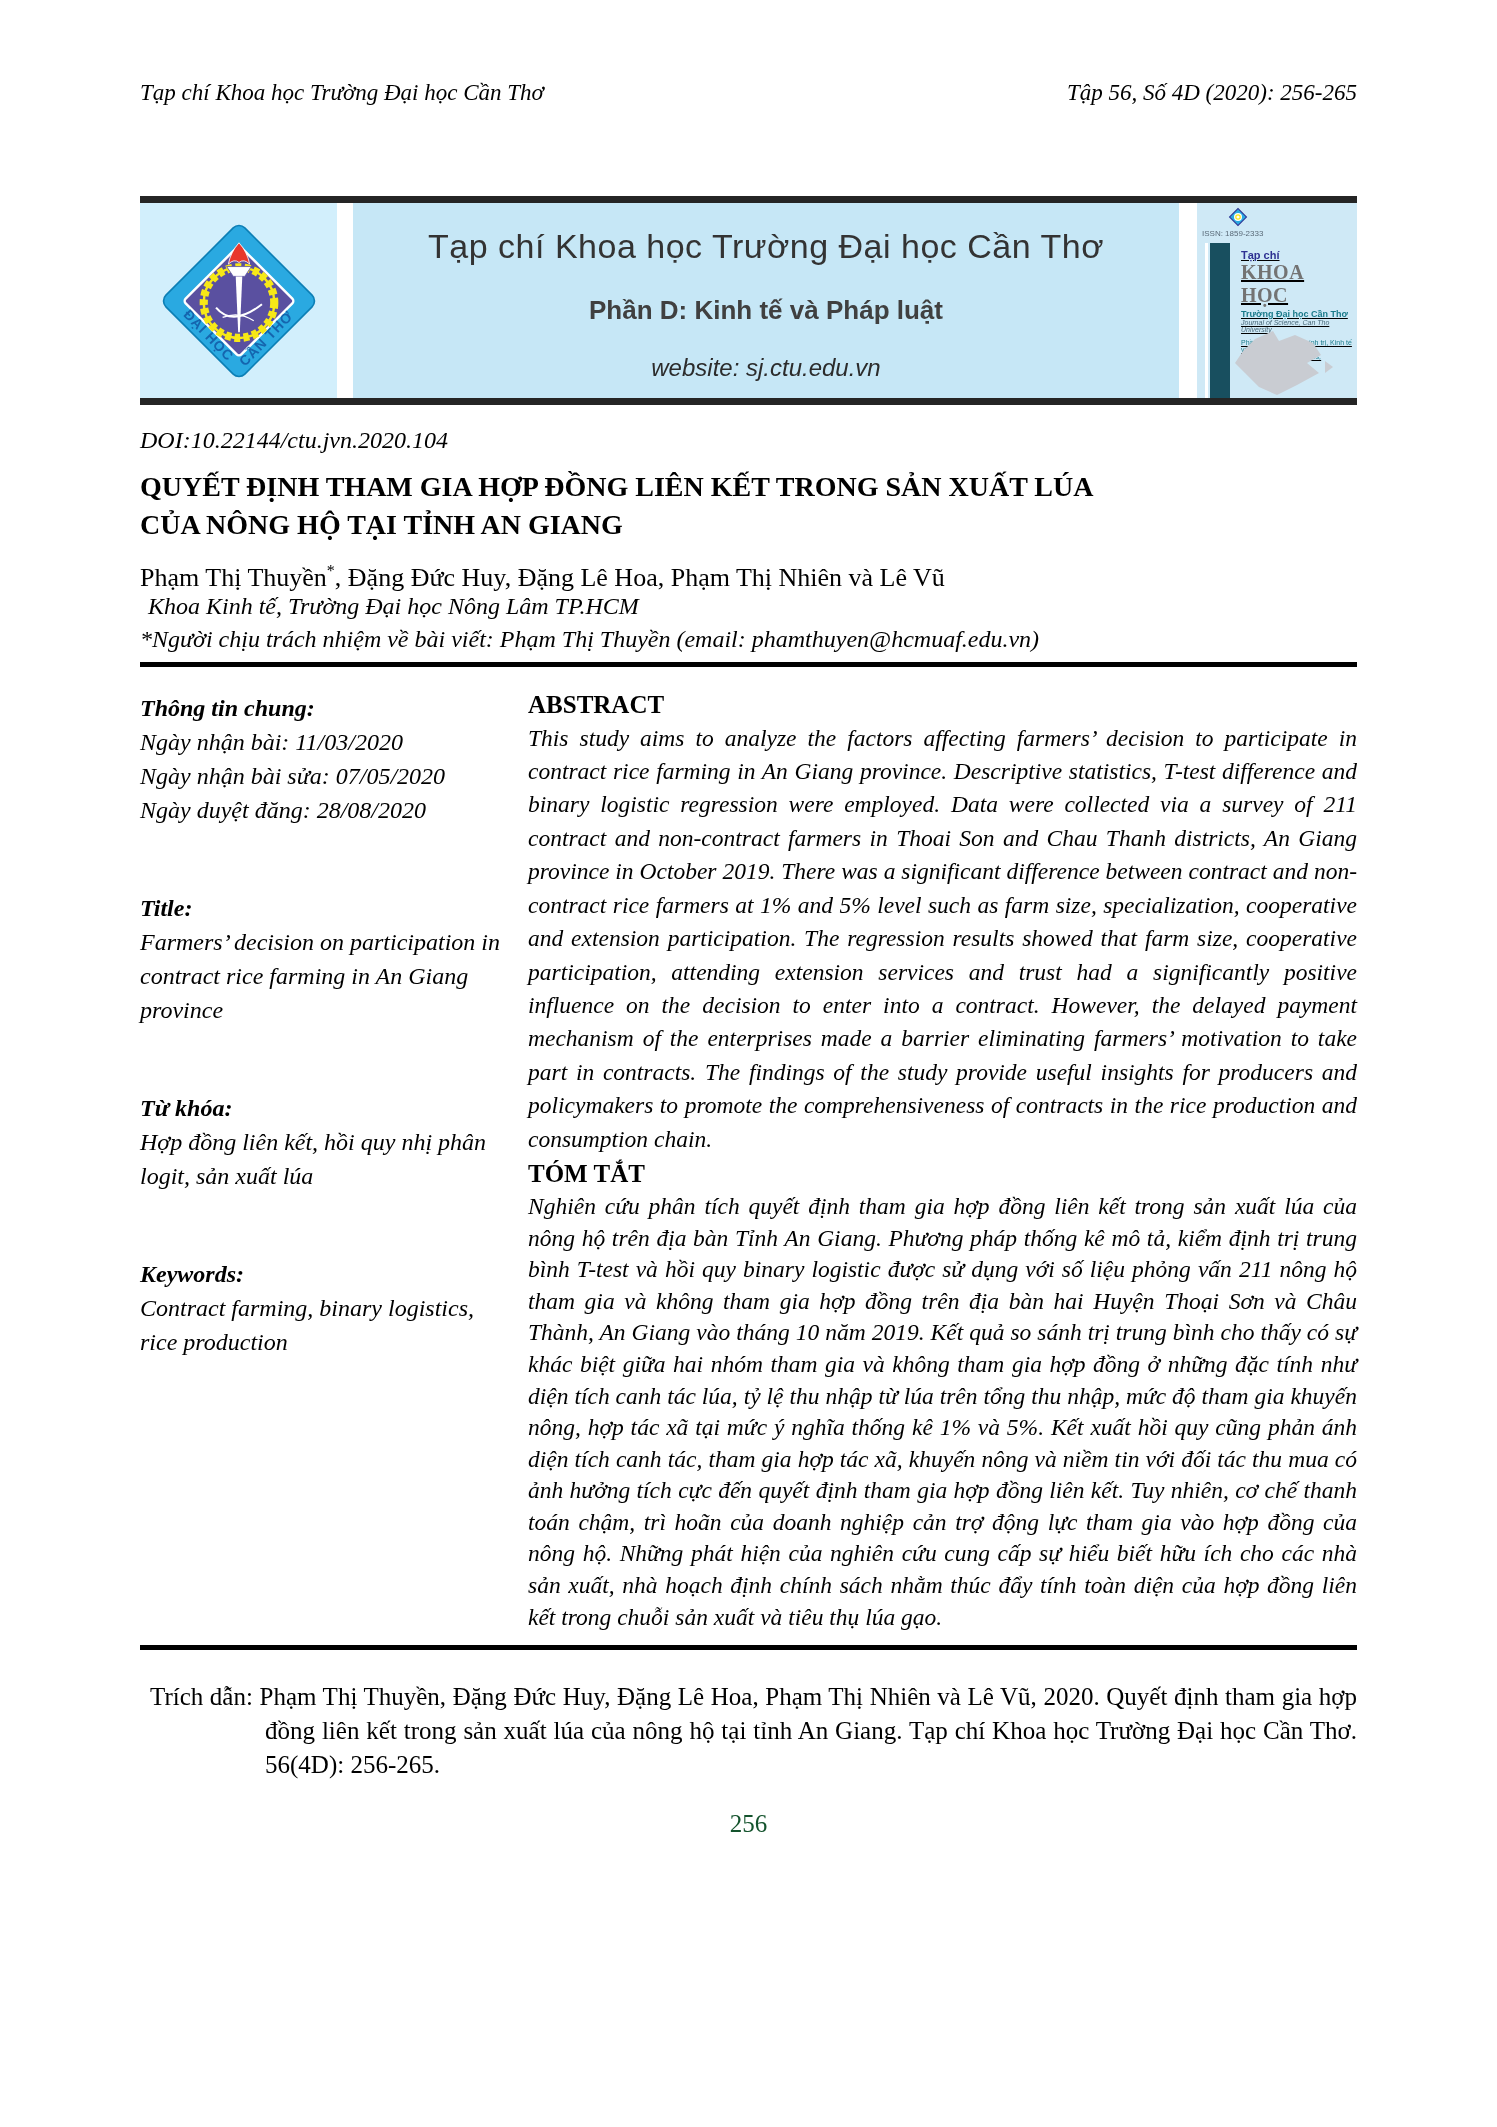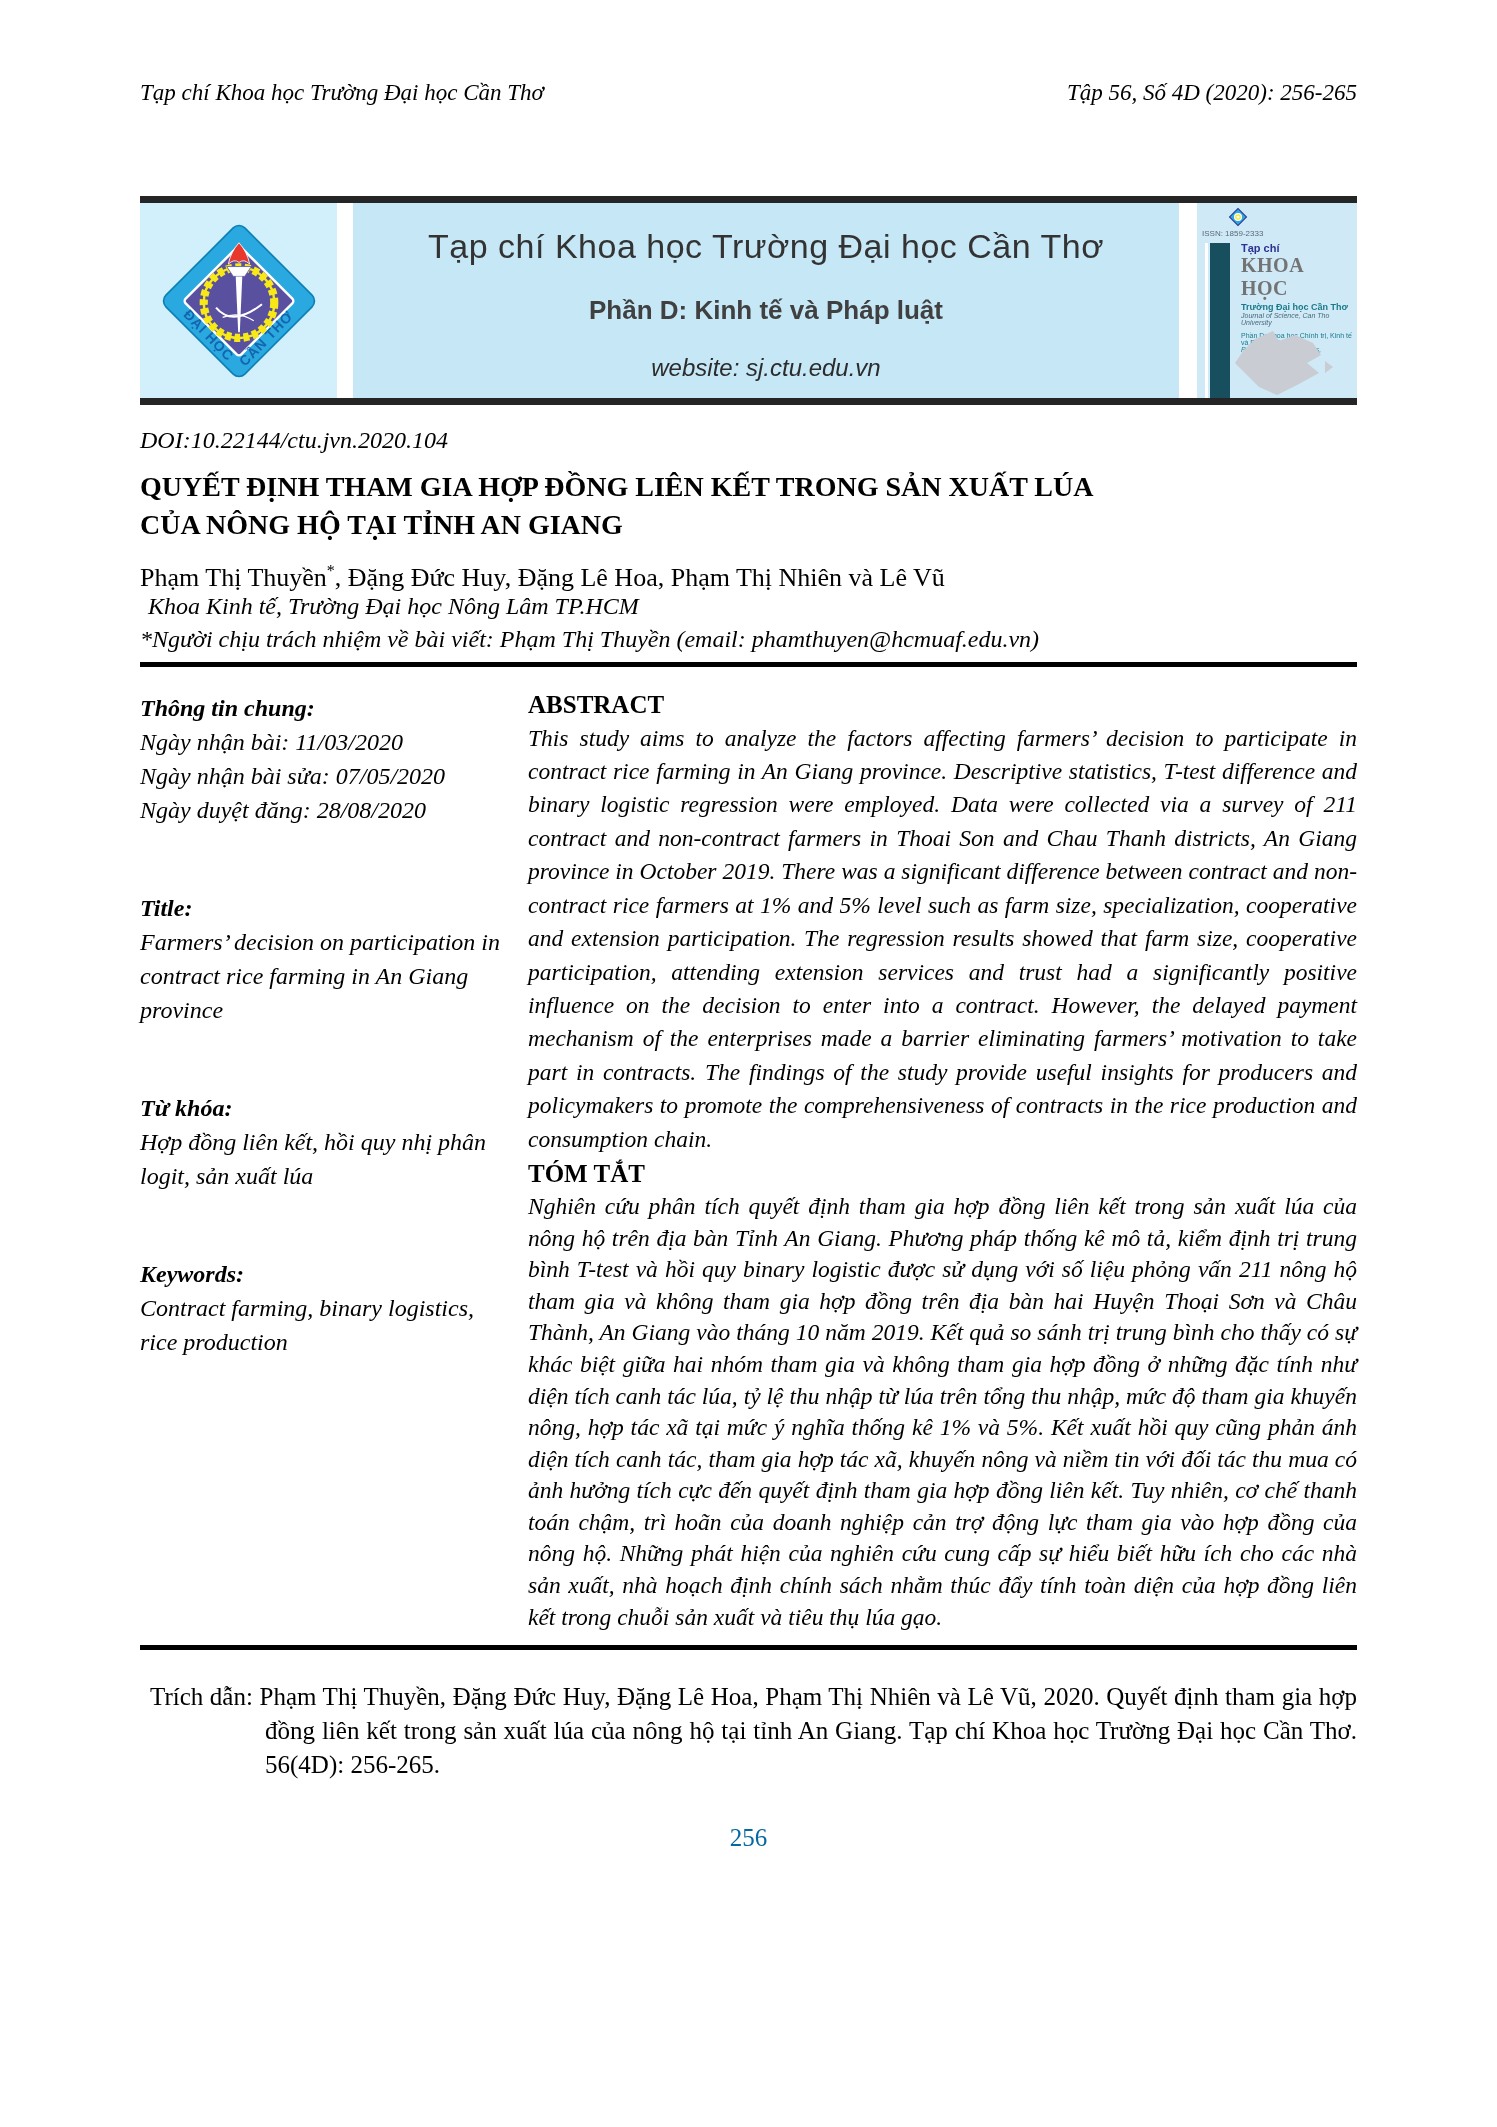--- a/index.html
+++ b/index.html
@@ -25,21 +25,21 @@
   .banner-title { font-size:34px; color:#333333; letter-spacing:0.5px; }
   .banner-section { font-size:26px; font-weight:bold; color:#404040; }
   .banner-website { font-size:24px; font-style:italic; color:#2c2c2c; }
 
   
   .cover-panel { width:160px; background:#cfe9f6; position:relative; overflow:hidden;
                  font-family:"Liberation Sans", sans-serif; }
   .cover-issn { position:absolute; top:26px; left:5px; font-size:8px; color:#5a6a78; }
   .cover-teal-bar { position:absolute; left:13px; top:40px; bottom:0; width:20px; background:#184f5f; }
   .cover-white-strip { position:absolute; left:8px; top:40px; bottom:0; width:3px; background:#ffffff; }
-  .cover-text { position:absolute; left:44px; top:39px; width:112px; }
+  .cover-text { position:absolute; left:44px; top:46px; width:112px;text-decoration:underline; }
   .cover-tapchi { font-size:11px; font-weight:bold; color:#2e3192; }
   .cover-khoahoc { font-size:20px; font-weight:bold; color:#737373; font-family:"Liberation Serif", serif; letter-spacing:0.5px; }
   .cover-univ { font-size:9px; font-weight:bold; color:#1a7a8a; margin-top:2px; }
   .cover-journal-en { font-size:7px; font-style:italic; color:#4a6a7a; }
   .cover-part-vi { font-size:7px; color:#1a7a8a; margin-top:6px; }
   .cover-part-en { font-size:7px; font-style:italic; color:#1a7a8a; }
   .cover-map { position:absolute; left:28px; top:118px; }
   .cover-minilogo { position:absolute; left:30px; top:2px; }
 
   
@@ -62,21 +62,21 @@
   .col-right { flex:1; padding-left:28px; }
   .abs-heading { font-size:25px; font-weight:bold; }
   .abs-text { font-size:23.5px; font-style:italic; text-align:justify; line-height:33.4px; margin-top:3px; }
   .tomtat-heading { font-size:25px; font-weight:bold; margin-top:4px; }
   .tomtat-text { font-size:23.5px; font-style:italic; text-align:justify; line-height:31.6px; margin-top:3px; }
 
   
   .citation { margin-top:30px; font-size:25px; line-height:34px; text-align:justify;
               padding-left:125px; text-indent:-115px; }
 
-  .page-number { margin-top:42px; text-align:center; font-size:25px; color:#0369a1; }
+  .page-number { margin-top:28px; text-align:center; font-size:25px; color:#14532d; }
 </style>
 </head>
 <body>
 
 <div class="content">
 
   <div class="header-row">
     <span>Tạp chí Khoa học Trường Đại học Cần Thơ</span>
     <span>Tập 56, Số 4D (2020): 256-265</span>
   </div>

